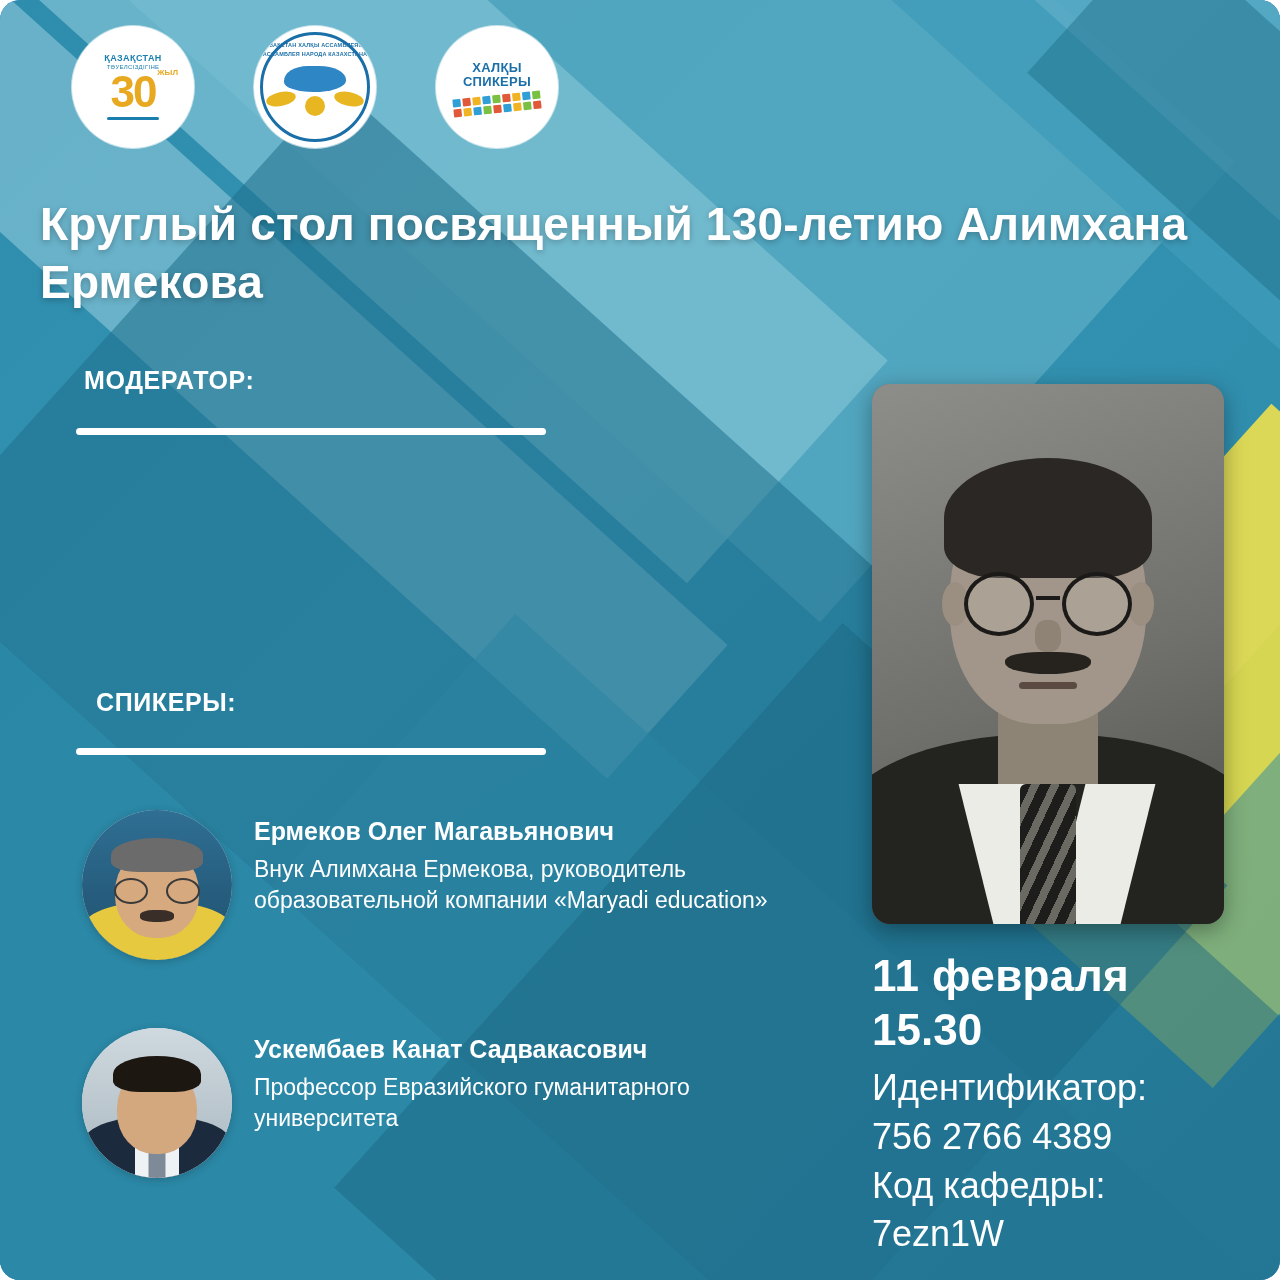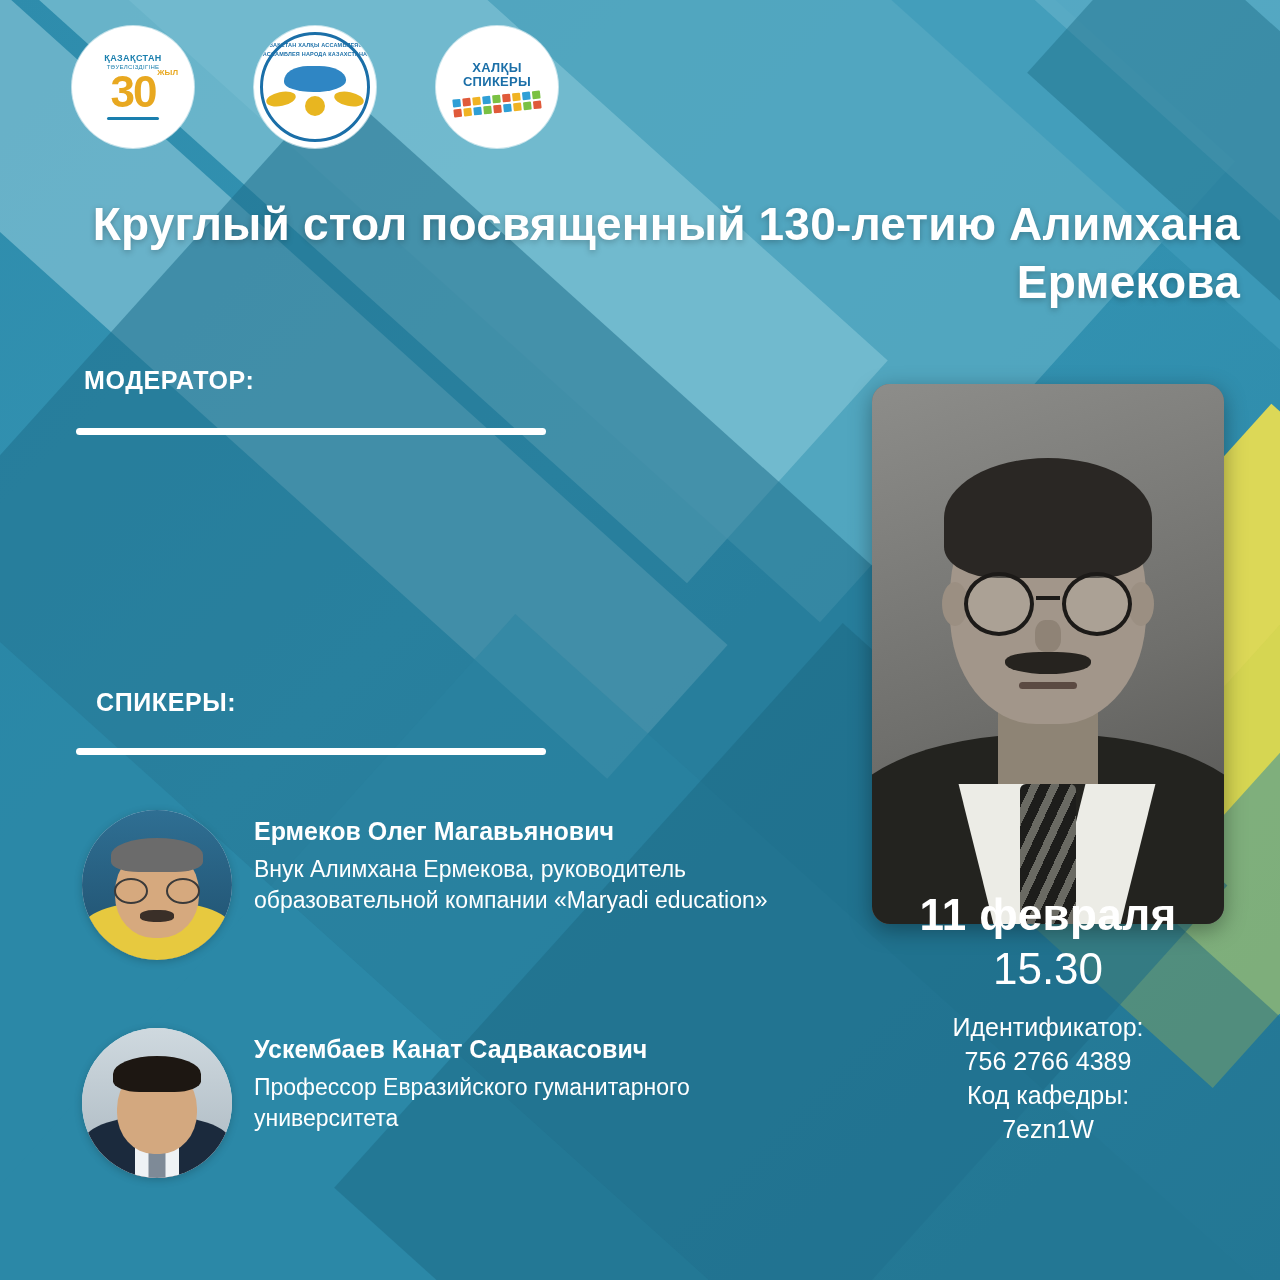--- a/index.html
+++ b/index.html
@@ -10,20 +10,21 @@
   body {
     font-family: "Liberation Sans", sans-serif;
   }
 
   .poster {
     position: relative;
     width: 1280px;
     height: 1280px;
     overflow: hidden;
     background: #3b82f6;
+    border-radius: 20px;
   }
 
   
   .bg-base {
     position: absolute;
     inset: 0;
     background: linear-gradient(135deg, #2e8cac 0%, #3494b3 40%, #2b86a6 100%);
   }
   .bg-shape {
     position: absolute;
@@ -276,21 +277,21 @@
     transform: rotate(-6deg);
   }
   .logo-ruh .ruh-mosaic i { display: block; border-radius: 1px; }
 
   
   .title {
     position: absolute;
     top: 196px;
     left: 0;
     width: 1280px;
-    text-align: right;
+    text-align: left;
     color: #ffffff;
     font-size: 46px;
     font-weight: bold;
     line-height: 1.25;
     letter-spacing: .2px;
     text-shadow: 0 2px 6px rgba(0,0,0,.25);
     z-index: 5;
     padding: 0 40px;
     box-sizing: border-box;
   }
@@ -436,41 +437,41 @@
     width: 58px; height: 7px; background: #5b4a42; border-radius: 4px;
   }
   .pt-nose {
     top: 236px; left: 50%; transform: translateX(-50%);
     width: 26px; height: 32px; background: #8f8376; border-radius: 40%;
   }
 
   
   .info {
     position: absolute;
-    top: 888px;
+    top: 949px;
     left: 872px;
     width: 352px;
-    text-align: center;
+    text-align: left;
     color: #ffffff;
     z-index: 5;
   }
   .info-date {
     font-size: 44px;
     font-weight: bold;
     line-height: 1.22;
     letter-spacing: .4px;
   }
   .info-time {
     font-size: 44px;
-    font-weight: normal;
+    font-weight: bold;
     line-height: 1.22;
-    margin-bottom: 16px;
+    margin-bottom: 8px;
   }
   .info-line {
-    font-size: 25px;
+    font-size: 36px;
     line-height: 1.35;
   }
 </style>
 </head>
 <body>
 
 <div class="poster">
 
   <div class="bg-base"></div>
   <div class="bg-shape band-a"></div>

